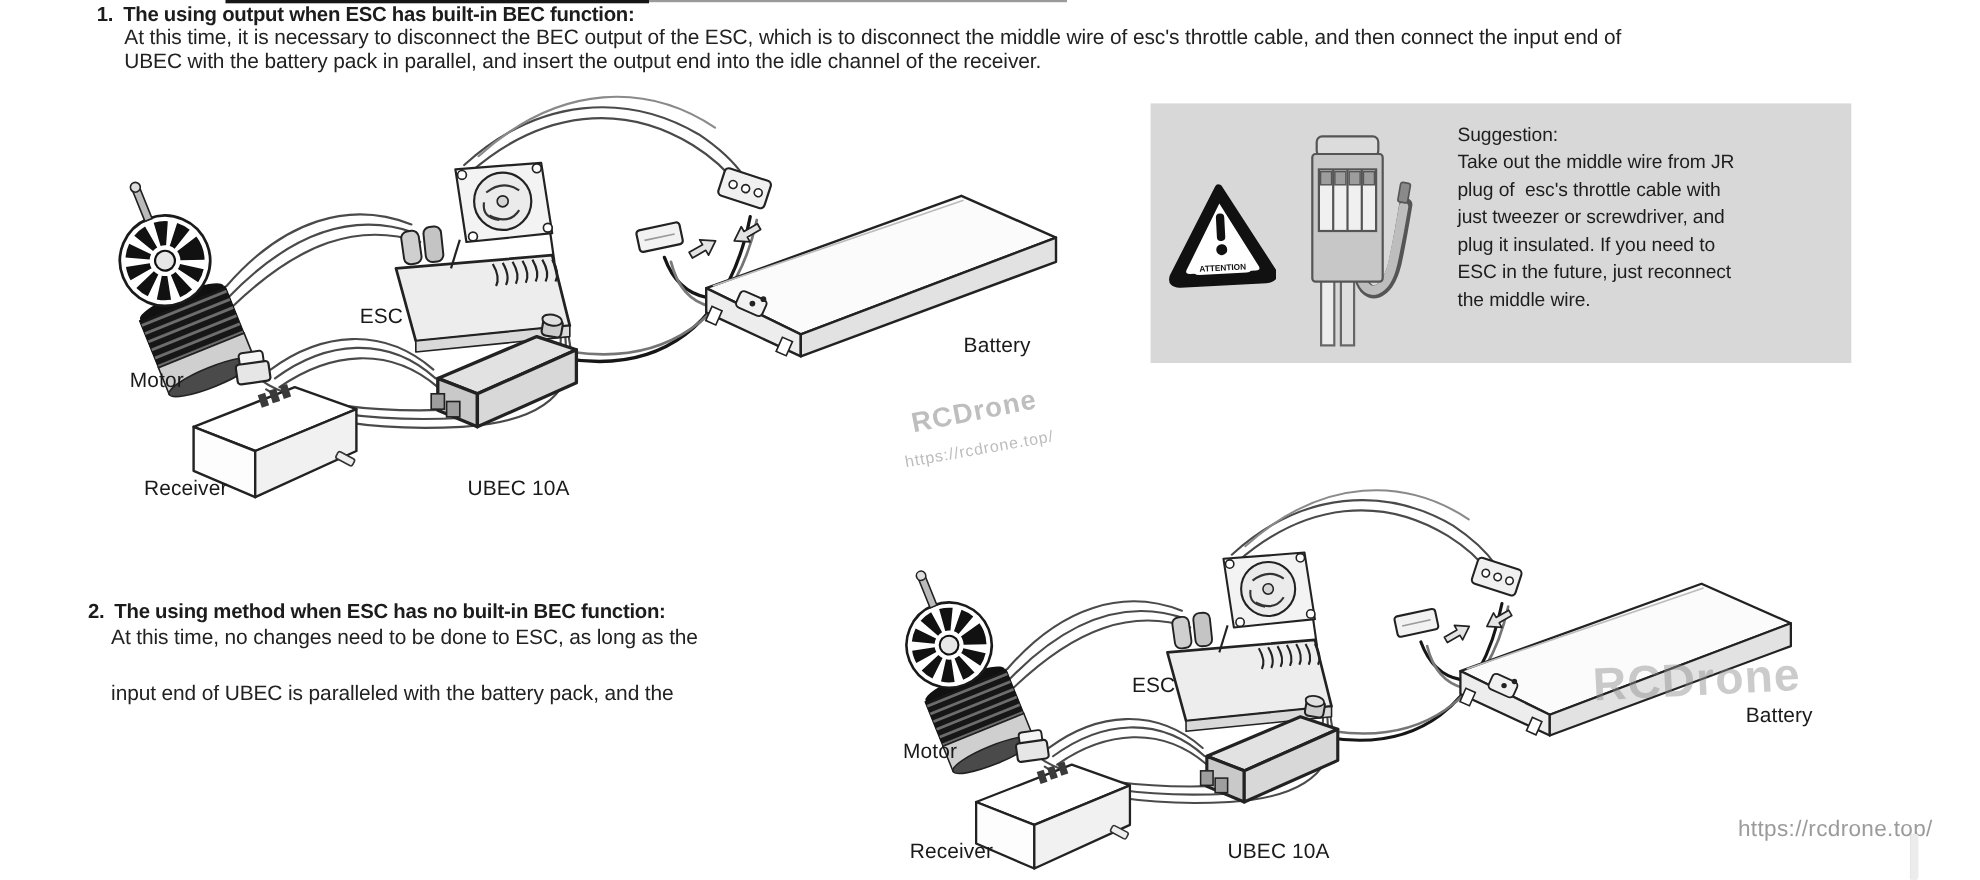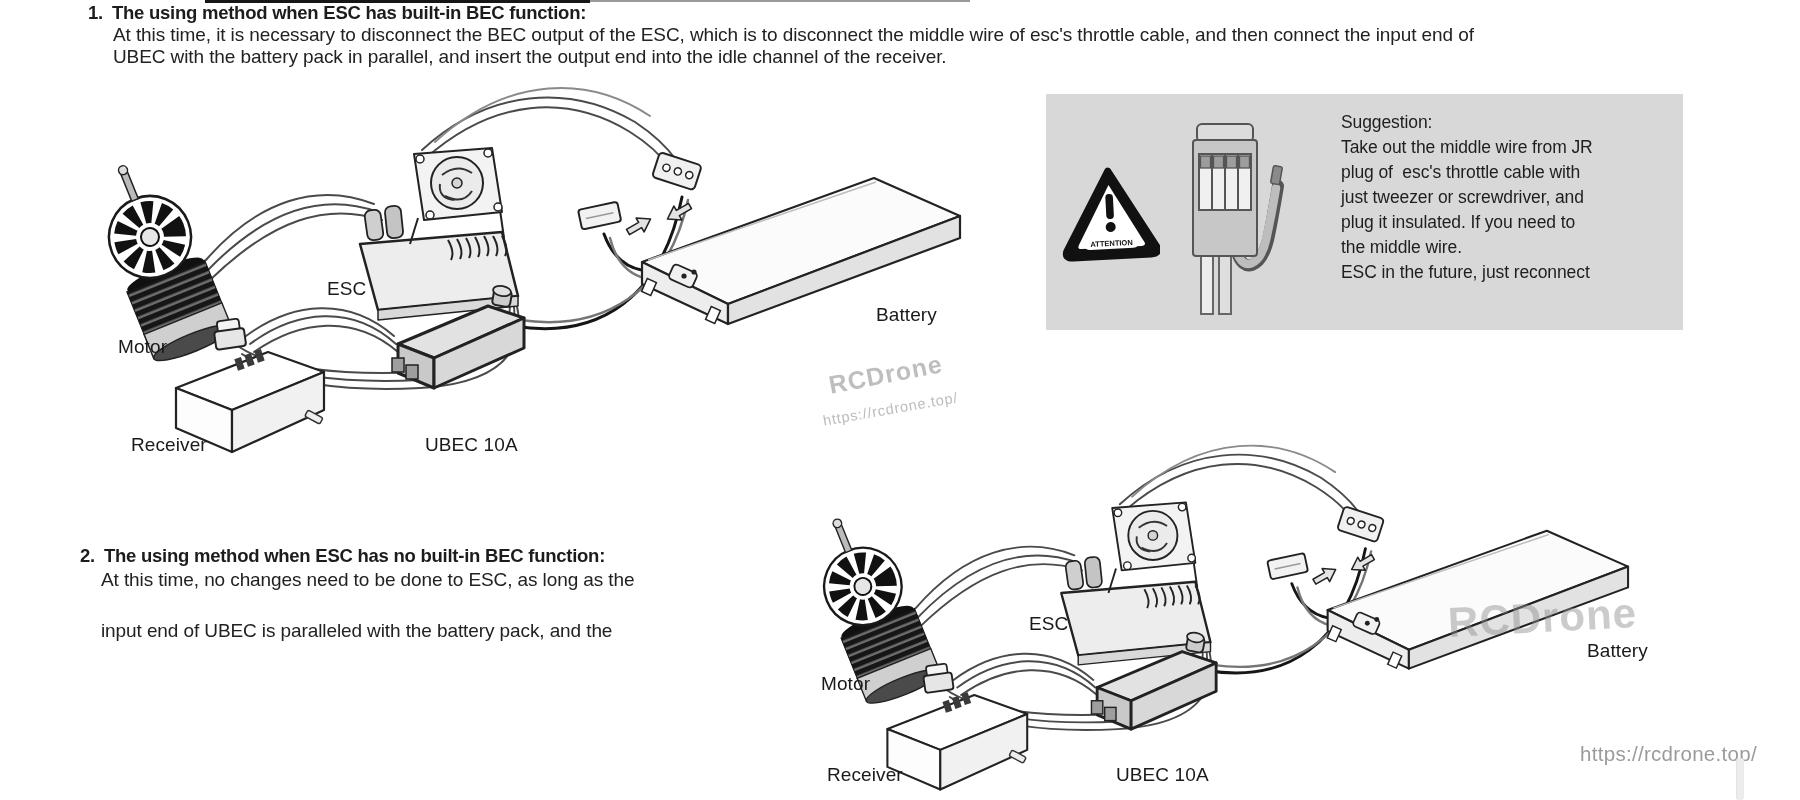--- a/index.html
+++ b/index.html
@@ -5,21 +5,21 @@
   html,body{margin:0;padding:0;background:#fff;}
   body{font-family:"Liberation Sans","DejaVu Sans",sans-serif;color:#1c1c1c;}
   .stage{position:relative;width:1800px;height:800px;background:#fff;overflow:hidden;}
   .abs{position:absolute;}
   .line{position:absolute;white-space:pre;}
   .sec-head{display:flex;gap:9px;font-weight:700;font-size:18.5px;letter-spacing:-0.25px;white-space:pre;}
   .body-text{font-size:19px;letter-spacing:-0.1px;color:#222;}
   .diagram-label{font-size:19px;letter-spacing:0.1px;color:#1a1a1a;}
   .suggestion-box{position:absolute;left:1046px;top:94px;width:637px;height:236px;background:#d8d8d8;}
   .sugg-text{position:absolute;left:279px;top:16px;font-size:17.5px;line-height:25px;letter-spacing:-0.1px;color:#1e1e1e;}
-  .sugg-text div{white-space:pre;margin-left:16px;}
+  .sugg-text div{white-space:pre;}
   .wm-brand-1{position:absolute;left:828px;top:360px;font-size:25px;font-weight:700;letter-spacing:1px;color:rgba(150,150,150,0.62);transform:rotate(-11deg);}
   .wm-url-1{position:absolute;left:822px;top:401px;font-size:14.5px;letter-spacing:0.8px;color:rgba(160,160,160,0.7);transform:rotate(-10deg);}
   .wm-brand-2{position:absolute;left:1448px;top:594px;font-size:42px;font-weight:700;letter-spacing:1px;color:rgba(140,140,140,0.45);transform:rotate(-3deg);}
   .wm-url-2{position:absolute;left:1580px;top:742px;font-size:20.5px;letter-spacing:0.3px;color:#9b9b9b;}
   .top-artifact-thick{position:absolute;left:205px;top:0;width:385px;height:3px;background:#161616;}
   .top-artifact-thin{position:absolute;left:590px;top:0;width:380px;height:1.5px;background:#9a9a9a;}
   .scrollbar-thumb{position:absolute;left:1736px;top:758px;width:7px;height:42px;background:#ececec;border-left:1px solid #e2e2e2;border-radius:3px;}
   svg{display:block;}
 </style>
 </head>
@@ -164,21 +164,21 @@
           </g>
         </g>
       </g>
     </defs>
   </svg>
 
   <div class="top-artifact-thick"></div>
   <div class="top-artifact-thin"></div>
 
   <div class="line sec-head" style="left:88px;top:2px;">
-    <span>1.</span><span>The using method when ESC has built-in BEC function:</span>
+    <span>1.</span><span>The using output when ESC has built-in BEC function:</span>
   </div>
   <div class="line body-text" style="left:113px;top:24px;">At this time, it is necessary to disconnect the BEC output of the ESC, which is to disconnect the middle wire of esc's throttle cable, and then connect the input end of</div>
   <div class="line body-text" style="left:113px;top:46px;">UBEC with the battery pack in parallel, and insert the output end into the idle channel of the receiver.</div>
 
   <svg class="abs" style="left:90px;top:82px;" width="910" height="380" viewBox="0 0 910 380">
     <use href="#wiring"></use>
   </svg>
   <div class="line diagram-label" style="left:118px;top:336px;">Motor</div>
   <div class="line diagram-label" style="left:327px;top:278px;">ESC</div>
   <div class="line diagram-label" style="left:131px;top:434px;">Receiver</div>
@@ -218,22 +218,22 @@
       <rect x="43.5" y="34" width="10" height="12" fill="#9d9d9d" stroke="#555" stroke-width="1.3"></rect>
       <rect x="56.5" y="34" width="10" height="12" fill="#9d9d9d" stroke="#555" stroke-width="1.3"></rect>
     </svg>
 
     <div class="sugg-text">
       <div>Suggestion:</div>
       <div>Take out the middle wire from JR</div>
       <div>plug of  esc's throttle cable with</div>
       <div>just tweezer or screwdriver, and</div>
       <div>plug it insulated. If you need to</div>
+      <div>ESC in the future, just reconnect</div>
       <div>the middle wire.</div>
-      <div>ESC in the future, just reconnect</div>
     </div>
   </div>
 
   <div class="line sec-head" style="left:80px;top:545px;">
     <span>2.</span><span>The using method when ESC has no built-in BEC function:</span>
   </div>
   <div class="line body-text" style="left:101px;top:569px;">At this time, no changes need to be done to ESC, as long as the</div>
   <div class="line body-text" style="left:101px;top:620px;">input end of UBEC is paralleled with the battery pack, and the</div>
 
   <svg class="abs" style="left:806px;top:440px;" width="860" height="359" viewBox="0 0 910 380">

